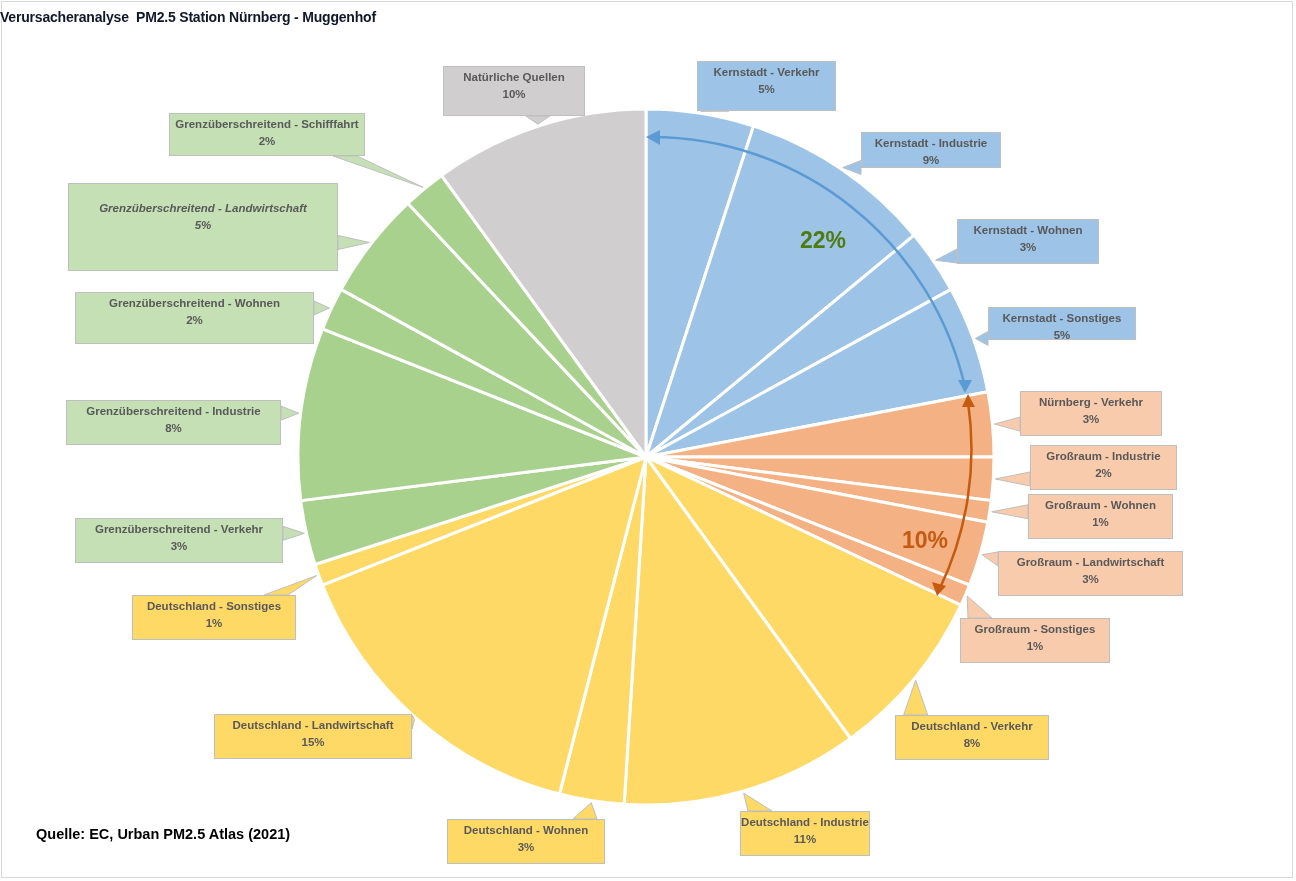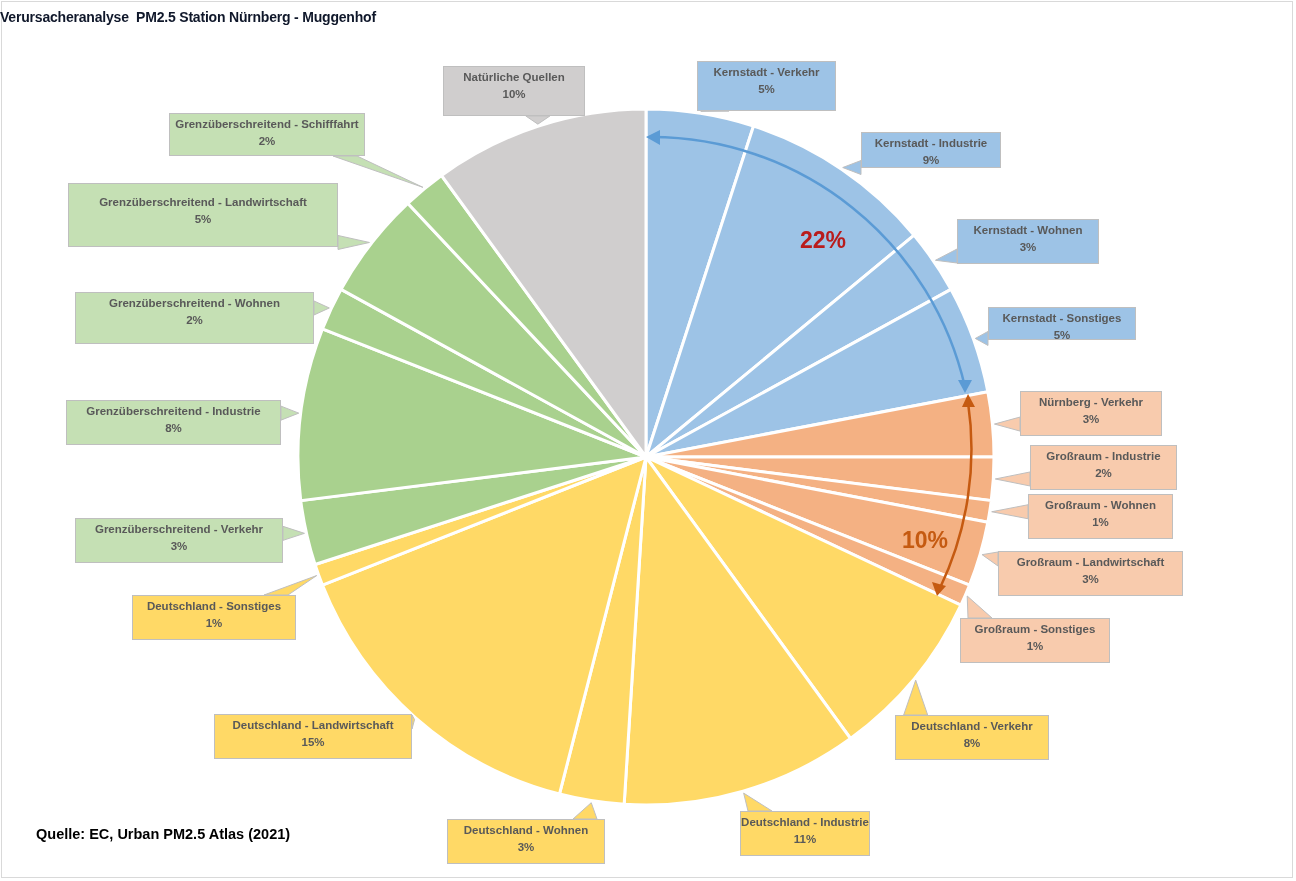--- a/index.html
+++ b/index.html
@@ -66,21 +66,21 @@
 
   <path d="M 652 137 A 322 322 0 0 1 965 387" fill="none" stroke="#5b9bd5" stroke-width="2.5"></path>
   <polygon points="646,137 660,130 660,145" fill="#5b9bd5"></polygon>
   <polygon points="965,393 958,380 972,380" fill="#5b9bd5"></polygon>
 
   <path d="M 968 402 A 322 322 0 0 1 940 588" fill="none" stroke="#c55a11" stroke-width="2.5"></path>
   <polygon points="968,394 962,407 975,407" fill="#c55a11"></polygon>
   <polygon points="937,596 932,582 946,586" fill="#c55a11"></polygon>
 </svg>
 
-<div class="big" style="left:800px; top:227px; color:#b91c1c;">22%</div>
+<div class="big" style="left:800px; top:227px; color:#4d7c0f;">22%</div>
 <div class="big" style="left:902px; top:527px; color:#c55a11;">10%</div>
 
 <div class="lbl" style="left:697px; top:61px; width:139px; height:50px; background:#9dc3e6;">
     <span>Kernstadt - Verkehr</span>
     <span>5%</span>
   </div>
 <div class="lbl" style="left:861px; top:132px; width:140px; height:36px; background:#9dc3e6;">
     <span>Kernstadt - Industrie</span>
     <span>9%</span>
   </div>
@@ -140,21 +140,21 @@
     <span>3%</span>
   </div>
 <div class="lbl" style="left:66px; top:400px; width:215px; height:45px; background:#c5e0b4;">
     <span>Grenzüberschreitend  - Industrie</span>
     <span>8%</span>
   </div>
 <div class="lbl" style="left:75px; top:292px; width:239px; height:52px; background:#c5e0b4;">
     <span>Grenzüberschreitend  - Wohnen</span>
     <span>2%</span>
   </div>
-<div class="lbl" style="left:68px; top:183px; width:270px; height:64px; background:#c5e0b4; padding-top:10px;">
+<div class="lbl" style="left:68px; top:183px; width:270px; height:88px; background:#c5e0b4; padding-top:16px;font-style:italic;">
     <span>Grenzüberschreitend  - Landwirtschaft</span>
     <span>5%</span>
   </div>
 <div class="lbl" style="left:169px; top:113px; width:196px; height:43px; background:#c5e0b4;">
     <span>Grenzüberschreitend  - Schifffahrt</span>
     <span>2%</span>
   </div>
 
 <div class="lbl" style="left:443px; top:66px; width:142px; height:50px; background:#d0cece;">
     <span>Natürliche Quellen</span>

